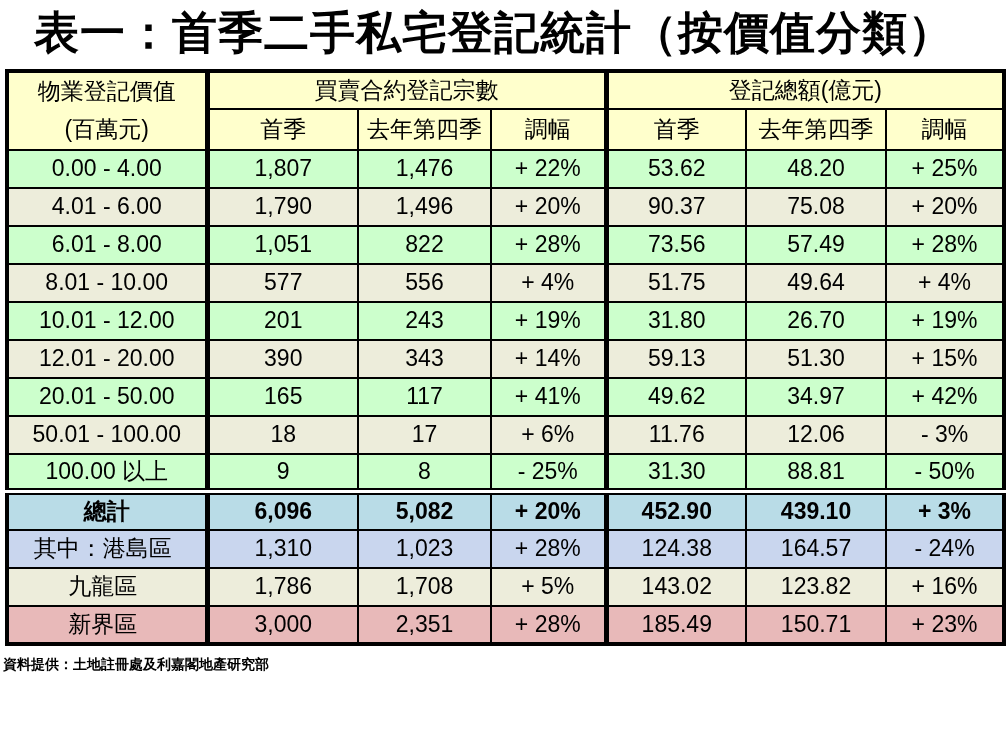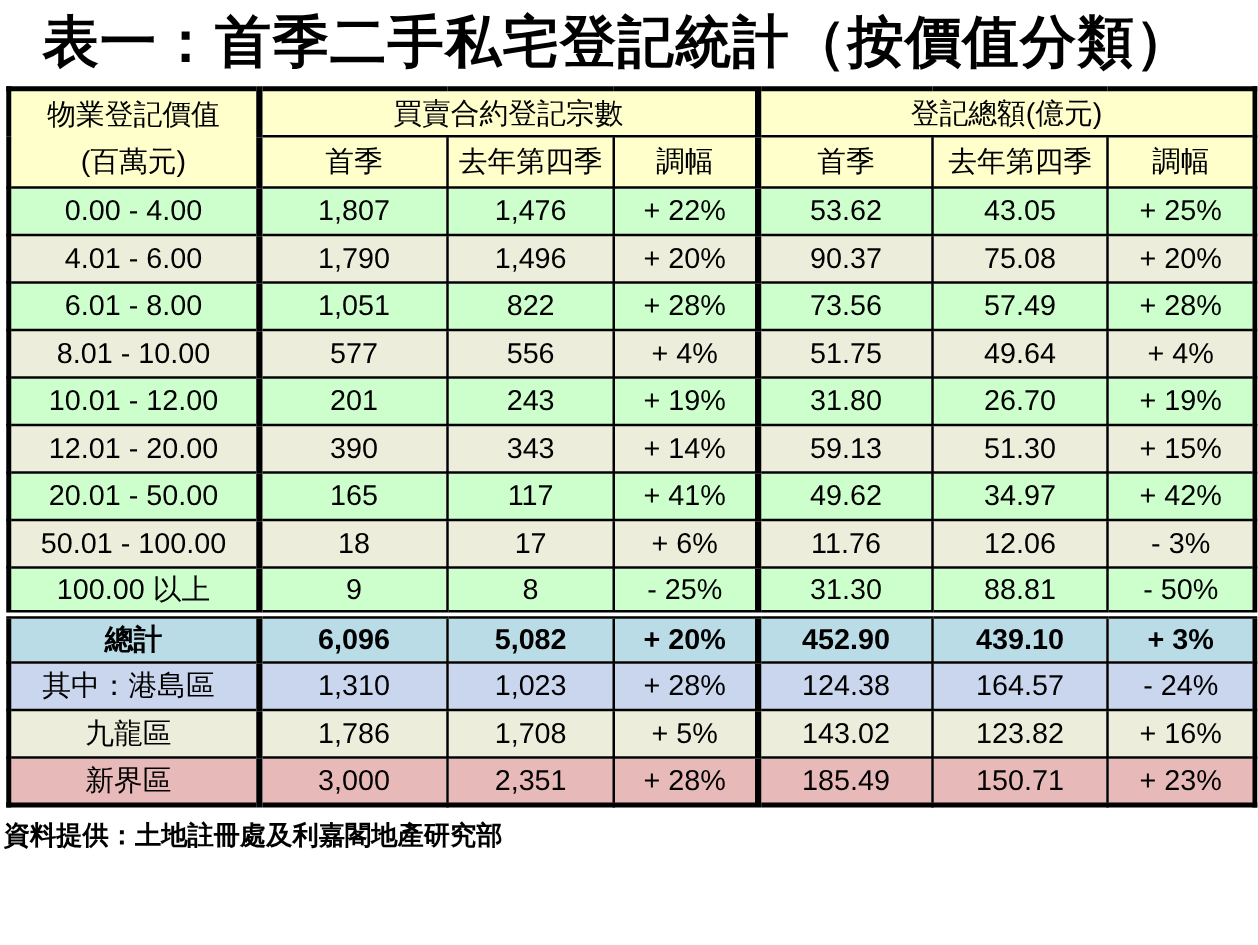--- a/index.html
+++ b/index.html
@@ -23,20 +23,21 @@
     overflow: hidden;
   }
   .page { width: 1006px; height: 756px; }
   .title {
     font-size: 45px;
     font-weight: bold;
     letter-spacing: 1px;
     margin: 8px 0 9px 34px;
     line-height: 1.15;
     white-space: nowrap;
+    font-family: Liberation Serif, serif;
   }
   table.stats {
     border-collapse: collapse;
     table-layout: fixed;
     width: 997px;
     margin-left: 5px;
     border: 4px solid var(--border);
   }
   col.c1 { width: 200px; }
   col.c2 { width: 151px; }
@@ -64,21 +65,21 @@
   .corner-cell div { line-height: 1.65; }
   tr.sep-top td { border-top: 7px double var(--border); font-weight: bold; }
   .tone-green td { background: var(--row-green); }
   .tone-beige td { background: var(--row-beige); }
   .tone-total td { background: var(--row-total); }
   .tone-island td { background: var(--row-island); }
   .tone-pink td { background: var(--row-pink); }
   td.align-right { padding-right: 12px; }
   .footer {
     margin: 8px 0 0 3px;
-    font-size: 21px;
+    font-size: 14px;
     font-weight: 600;
     line-height: 1.45;
   }
   .footer div { margin-bottom: 3px; }
 </style>
 </head>
 <body>
 
 <div class="page">
 
@@ -112,21 +113,21 @@
         <th>調幅</th>
       </tr>
     </thead>
     <tbody id="table-body">
         <tr class="tone-green">
           <td>0.00 - 4.00</td>
           <td class="thick-left">1,807</td>
           <td>1,476</td>
           <td>+ 22%</td>
           <td class="thick-left">53.62</td>
-          <td>43.05</td>
+          <td>48.20</td>
           <td>+ 25%</td>
         </tr>
         <tr class="tone-beige">
           <td>4.01 - 6.00</td>
           <td class="thick-left">1,790</td>
           <td>1,496</td>
           <td>+ 20%</td>
           <td class="thick-left">90.37</td>
           <td>75.08</td>
           <td>+ 20%</td>

